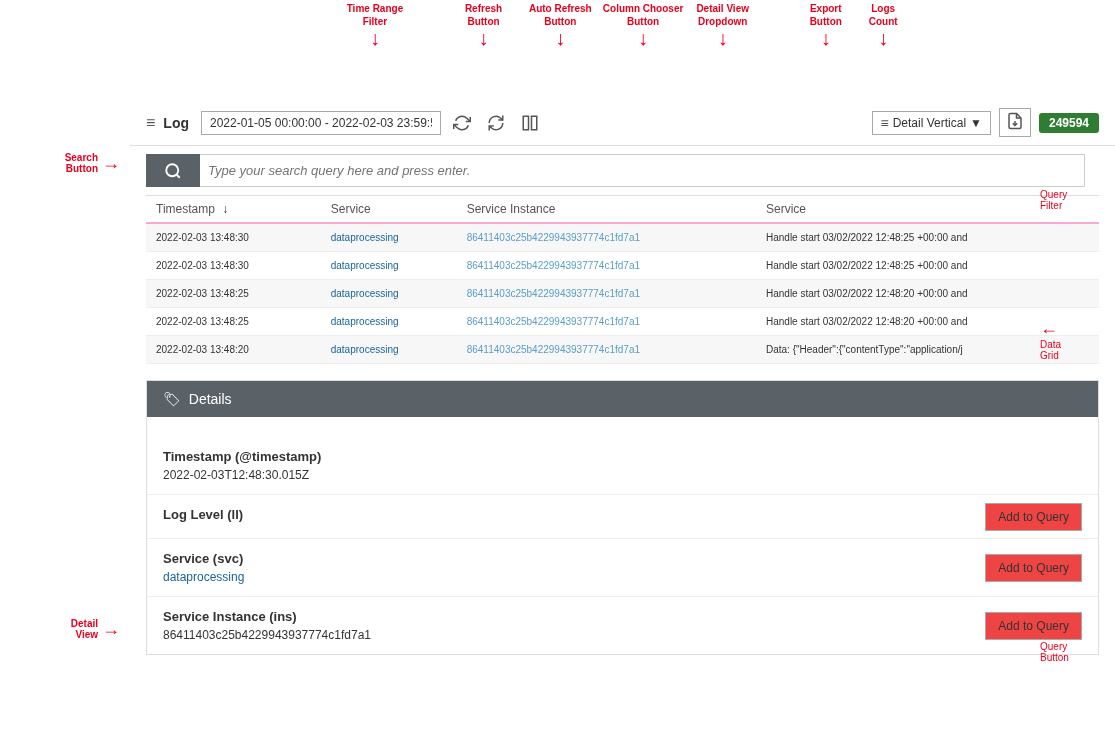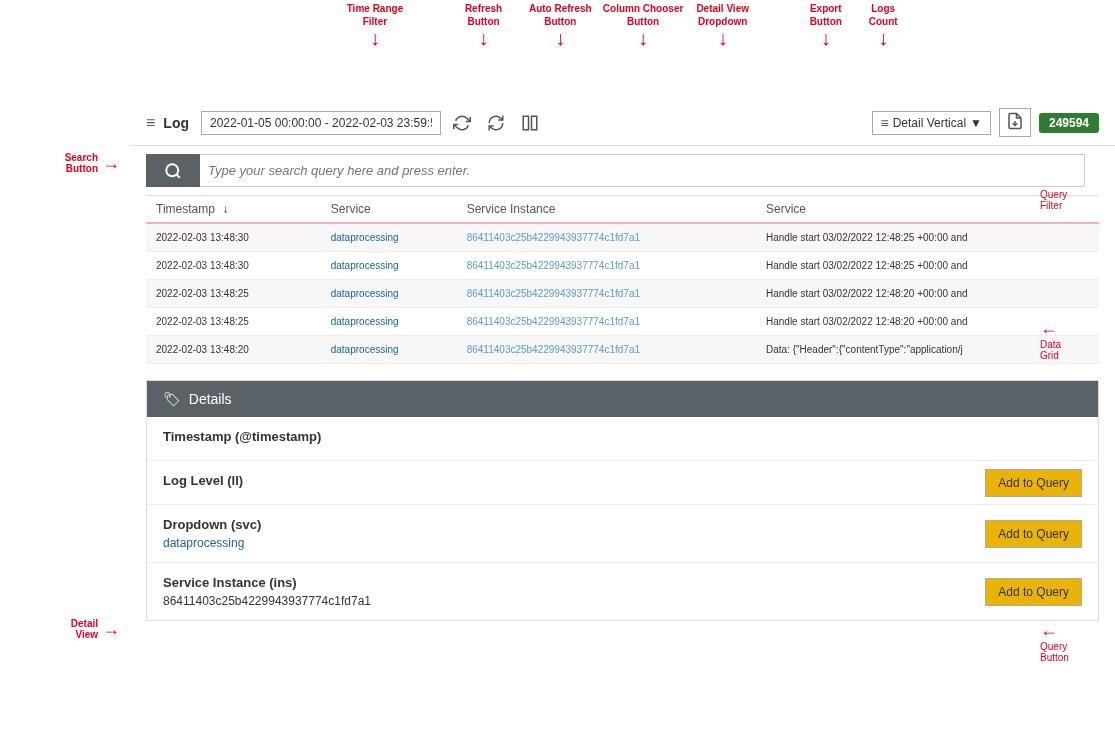--- a/index.html
+++ b/index.html
@@ -188,20 +188,21 @@
       color: #fff;
       padding: 10px 16px;
       display: flex;
       align-items: center;
       gap: 8px;
       font-size: 14px;
     }
 
     .details-body {
       padding: 0;
+      margin-top: 20px;
     }
 
     .detail-row {
       padding: 12px 16px;
       border-bottom: 1px solid #eee;
       position: relative;
     }
 
     .detail-row:last-child {
       border-bottom: none;
@@ -225,21 +226,21 @@
 
     .detail-value.service-color {
       color: #1a6496;
     }
 
     .add-to-query-btn {
       position: absolute;
       right: 16px;
       top: 50%;
       transform: translateY(-50%);
-      background: #eab308;
+      background: #ef4444;
       border: 1px solid #aaa;
       padding: 6px 12px;
       font-size: 12px;
       cursor: pointer;
       color: #333;
     }
 
     
     .anno-container {
       position: absolute;
@@ -465,28 +466,29 @@
   </div>
 
   <div class="details-panel">
     <div class="details-header">
       <span>🏷</span>
       <span>Details</span>
     </div>
     <div class="details-body" id="details-body">
     <div class="detail-row">
     <div class="detail-label">Timestamp (@timestamp)</div>
+    <div class="detail-value ">2022-02-03T12:48:30.015Z</div>
 
   </div>
         <div class="detail-row">
     <div class="detail-label">Log Level (ll)</div>
     <button class="add-to-query-btn">Add to Query</button>
   </div>
         <div class="detail-row">
-    <div class="detail-label">Dropdown (svc)</div>
+    <div class="detail-label">Service (svc)</div>
     <div class="detail-value service-color">dataprocessing</div>
     <button class="add-to-query-btn">Add to Query</button>
   </div>
         <div class="detail-row">
     <div class="detail-label">Service Instance (ins)</div>
     <div class="detail-value ">86411403c25b4229943937774c1fd7a1</div>
     <button class="add-to-query-btn">Add to Query</button>
   </div>
       </div>
   </div>

